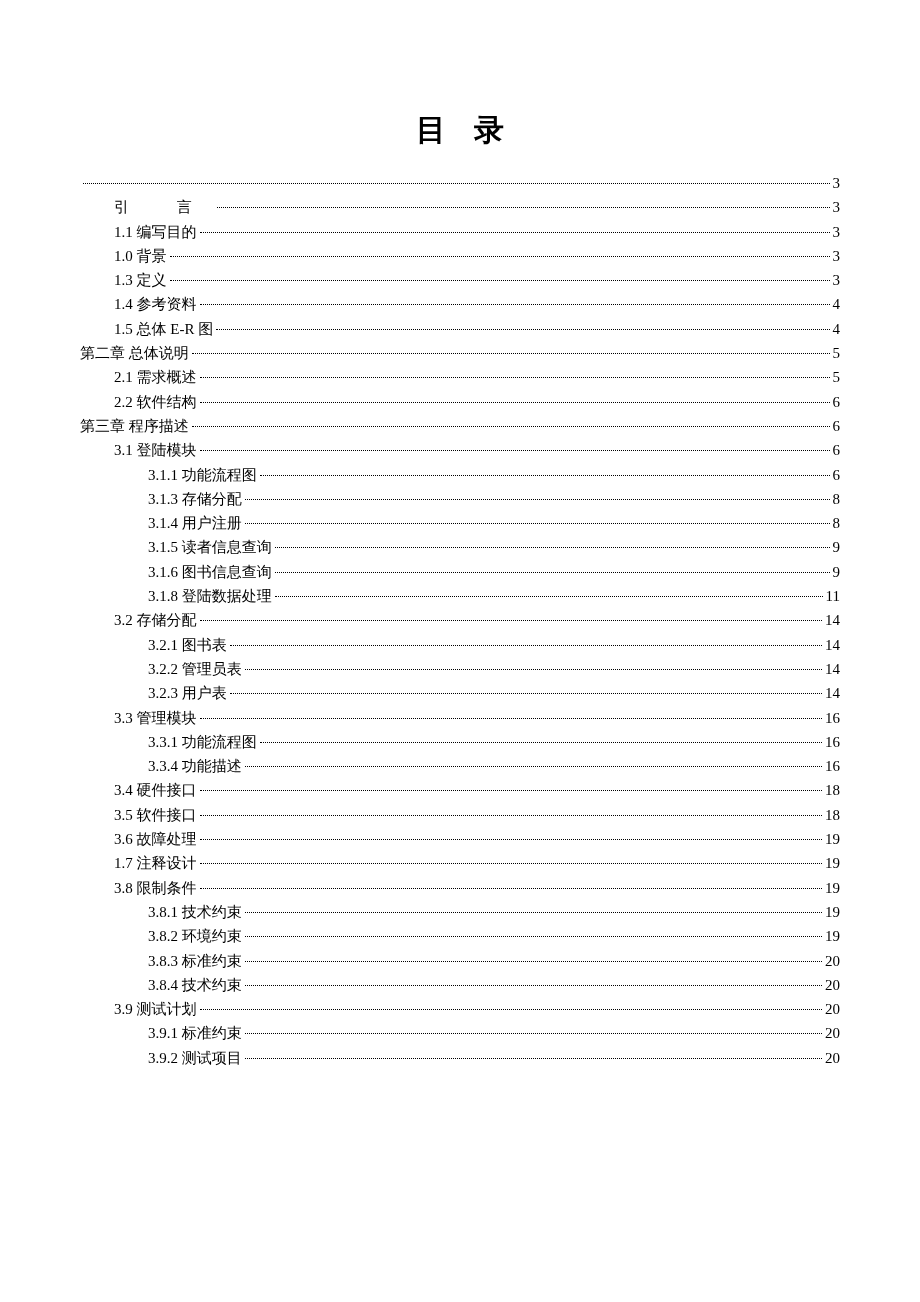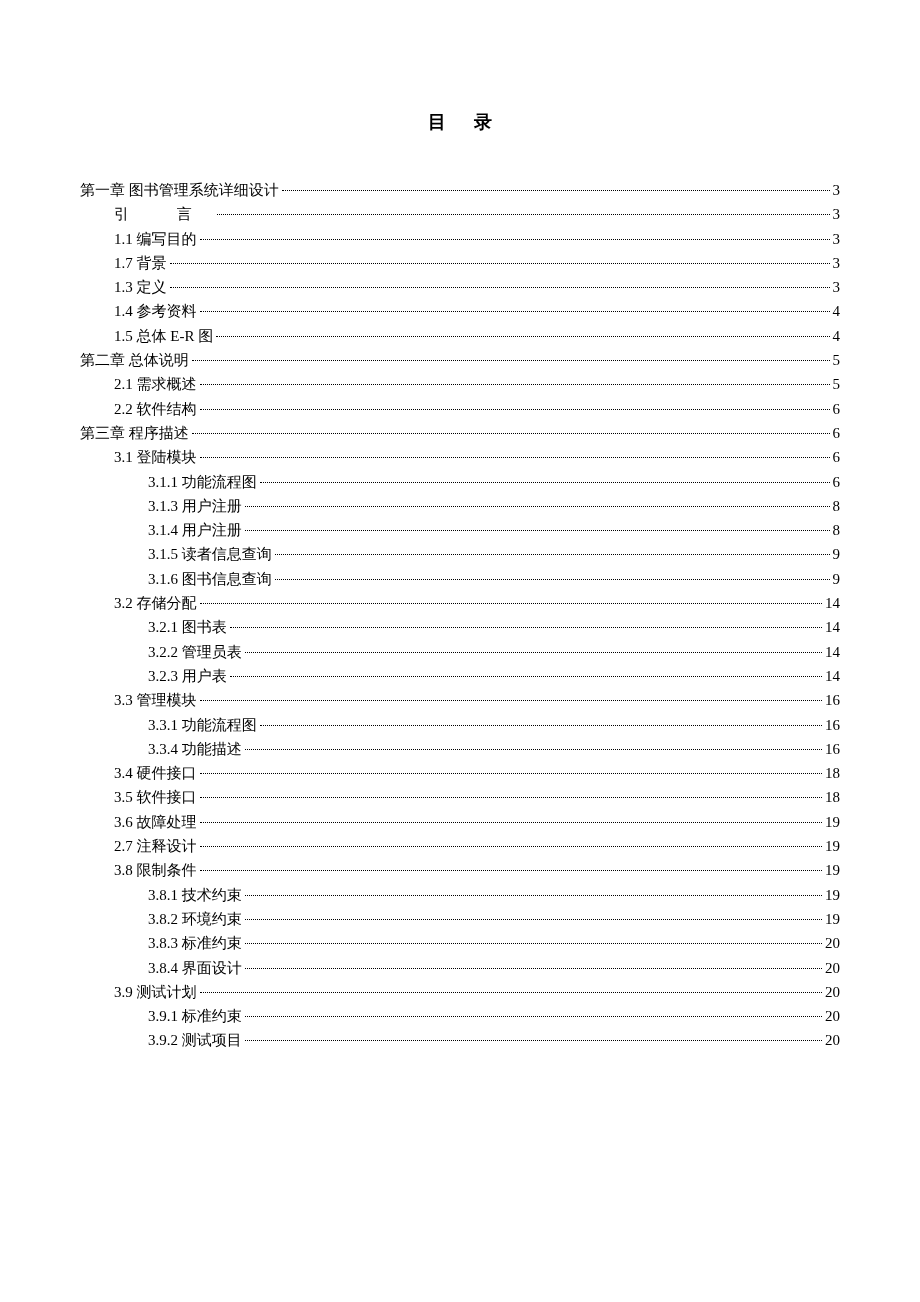--- a/index.html
+++ b/index.html
@@ -7,24 +7,24 @@
     width: 920px;
     min-height: 1302px;
     background: #fff;
     font-family: "SimSun", "宋体", serif;
     padding: 110px 80px 80px 80px;
     color: #000;
     font-size: 15px;
   }
   .title {
     text-align: center;
-    font-size: 18px;
+    font-size: 30px;
     font-weight: bold;
     letter-spacing: 28px;
-    margin-bottom: 44px;
+    margin-bottom: 20px;
     padding-left: 28px;
   }
   .toc-line {
     display: flex;
     align-items: baseline;
     white-space: nowrap;
     line-height: 1.62;
   }
   .toc-label { flex: 0 0 auto; }
   .dots {
@@ -40,36 +40,35 @@
   .lv2 { padding-left: 68px; }
   .intro-label { letter-spacing: 22px; }
 </style>
 </head>
 <body>
 
 <div class="title">目录</div>
 
 <div id="toc-container">
     <div class="toc-line lv0">
-      <span class="toc-label">第一章 图书管理系统详细设计</span>
       <span class="dots"></span>
       <span class="pg">3</span>
     </div>
     <div class="toc-line lv1">
       <span class="toc-label intro-label">引    言</span>
       <span class="dots"></span>
       <span class="pg">3</span>
     </div>
     <div class="toc-line lv1">
       <span class="toc-label">1.1 编写目的</span>
       <span class="dots"></span>
       <span class="pg">3</span>
     </div>
     <div class="toc-line lv1">
-      <span class="toc-label">1.7 背景</span>
+      <span class="toc-label">1.0 背景</span>
       <span class="dots"></span>
       <span class="pg">3</span>
     </div>
     <div class="toc-line lv1">
       <span class="toc-label">1.3 定义</span>
       <span class="dots"></span>
       <span class="pg">3</span>
     </div>
     <div class="toc-line lv1">
       <span class="toc-label">1.4 参考资料</span>
@@ -105,39 +104,44 @@
       <span class="toc-label">3.1 登陆模块</span>
       <span class="dots"></span>
       <span class="pg">6</span>
     </div>
     <div class="toc-line lv2">
       <span class="toc-label">3.1.1 功能流程图</span>
       <span class="dots"></span>
       <span class="pg">6</span>
     </div>
     <div class="toc-line lv2">
-      <span class="toc-label">3.1.3 用户注册</span>
+      <span class="toc-label">3.1.3 存储分配</span>
       <span class="dots"></span>
       <span class="pg">8</span>
     </div>
     <div class="toc-line lv2">
       <span class="toc-label">3.1.4 用户注册</span>
       <span class="dots"></span>
       <span class="pg">8</span>
     </div>
     <div class="toc-line lv2">
       <span class="toc-label">3.1.5 读者信息查询</span>
       <span class="dots"></span>
       <span class="pg">9</span>
     </div>
     <div class="toc-line lv2">
       <span class="toc-label">3.1.6 图书信息查询</span>
       <span class="dots"></span>
       <span class="pg">9</span>
     </div>
+    <div class="toc-line lv2">
+      <span class="toc-label">3.1.8 登陆数据处理</span>
+      <span class="dots"></span>
+      <span class="pg">11</span>
+    </div>
     <div class="toc-line lv1">
       <span class="toc-label">3.2 存储分配</span>
       <span class="dots"></span>
       <span class="pg">14</span>
     </div>
     <div class="toc-line lv2">
       <span class="toc-label">3.2.1 图书表</span>
       <span class="dots"></span>
       <span class="pg">14</span>
     </div>
@@ -175,21 +179,21 @@
       <span class="toc-label">3.5 软件接口</span>
       <span class="dots"></span>
       <span class="pg">18</span>
     </div>
     <div class="toc-line lv1">
       <span class="toc-label">3.6 故障处理</span>
       <span class="dots"></span>
       <span class="pg">19</span>
     </div>
     <div class="toc-line lv1">
-      <span class="toc-label">2.7 注释设计</span>
+      <span class="toc-label">1.7 注释设计</span>
       <span class="dots"></span>
       <span class="pg">19</span>
     </div>
     <div class="toc-line lv1">
       <span class="toc-label">3.8 限制条件</span>
       <span class="dots"></span>
       <span class="pg">19</span>
     </div>
     <div class="toc-line lv2">
       <span class="toc-label">3.8.1 技术约束</span>
@@ -200,21 +204,21 @@
       <span class="toc-label">3.8.2 环境约束</span>
       <span class="dots"></span>
       <span class="pg">19</span>
     </div>
     <div class="toc-line lv2">
       <span class="toc-label">3.8.3 标准约束</span>
       <span class="dots"></span>
       <span class="pg">20</span>
     </div>
     <div class="toc-line lv2">
-      <span class="toc-label">3.8.4 界面设计</span>
+      <span class="toc-label">3.8.4 技术约束</span>
       <span class="dots"></span>
       <span class="pg">20</span>
     </div>
     <div class="toc-line lv1">
       <span class="toc-label">3.9 测试计划</span>
       <span class="dots"></span>
       <span class="pg">20</span>
     </div>
     <div class="toc-line lv2">
       <span class="toc-label">3.9.1 标准约束</span>

